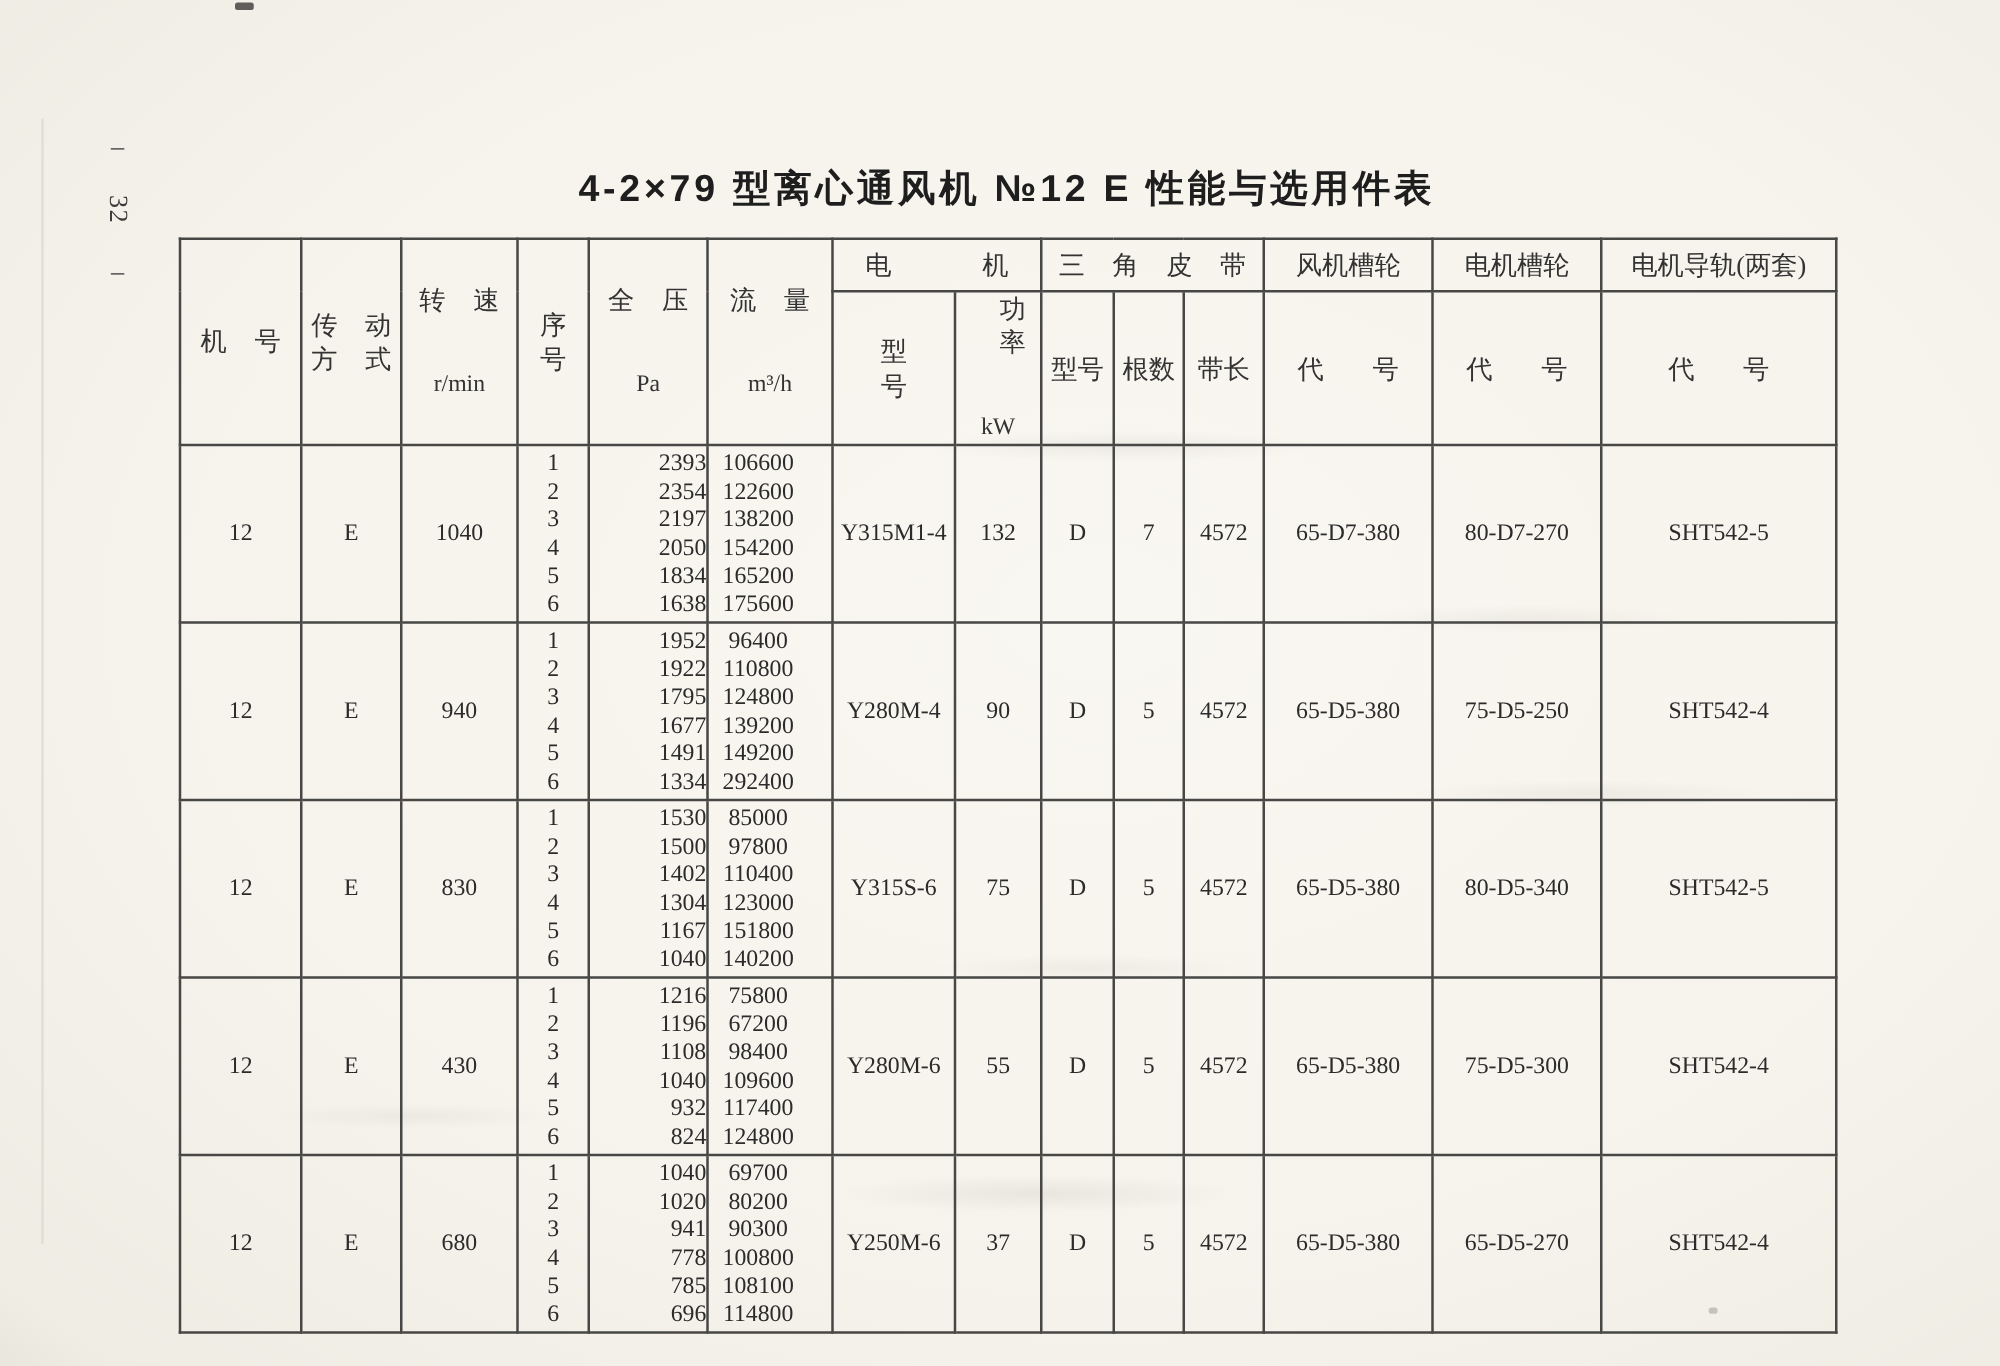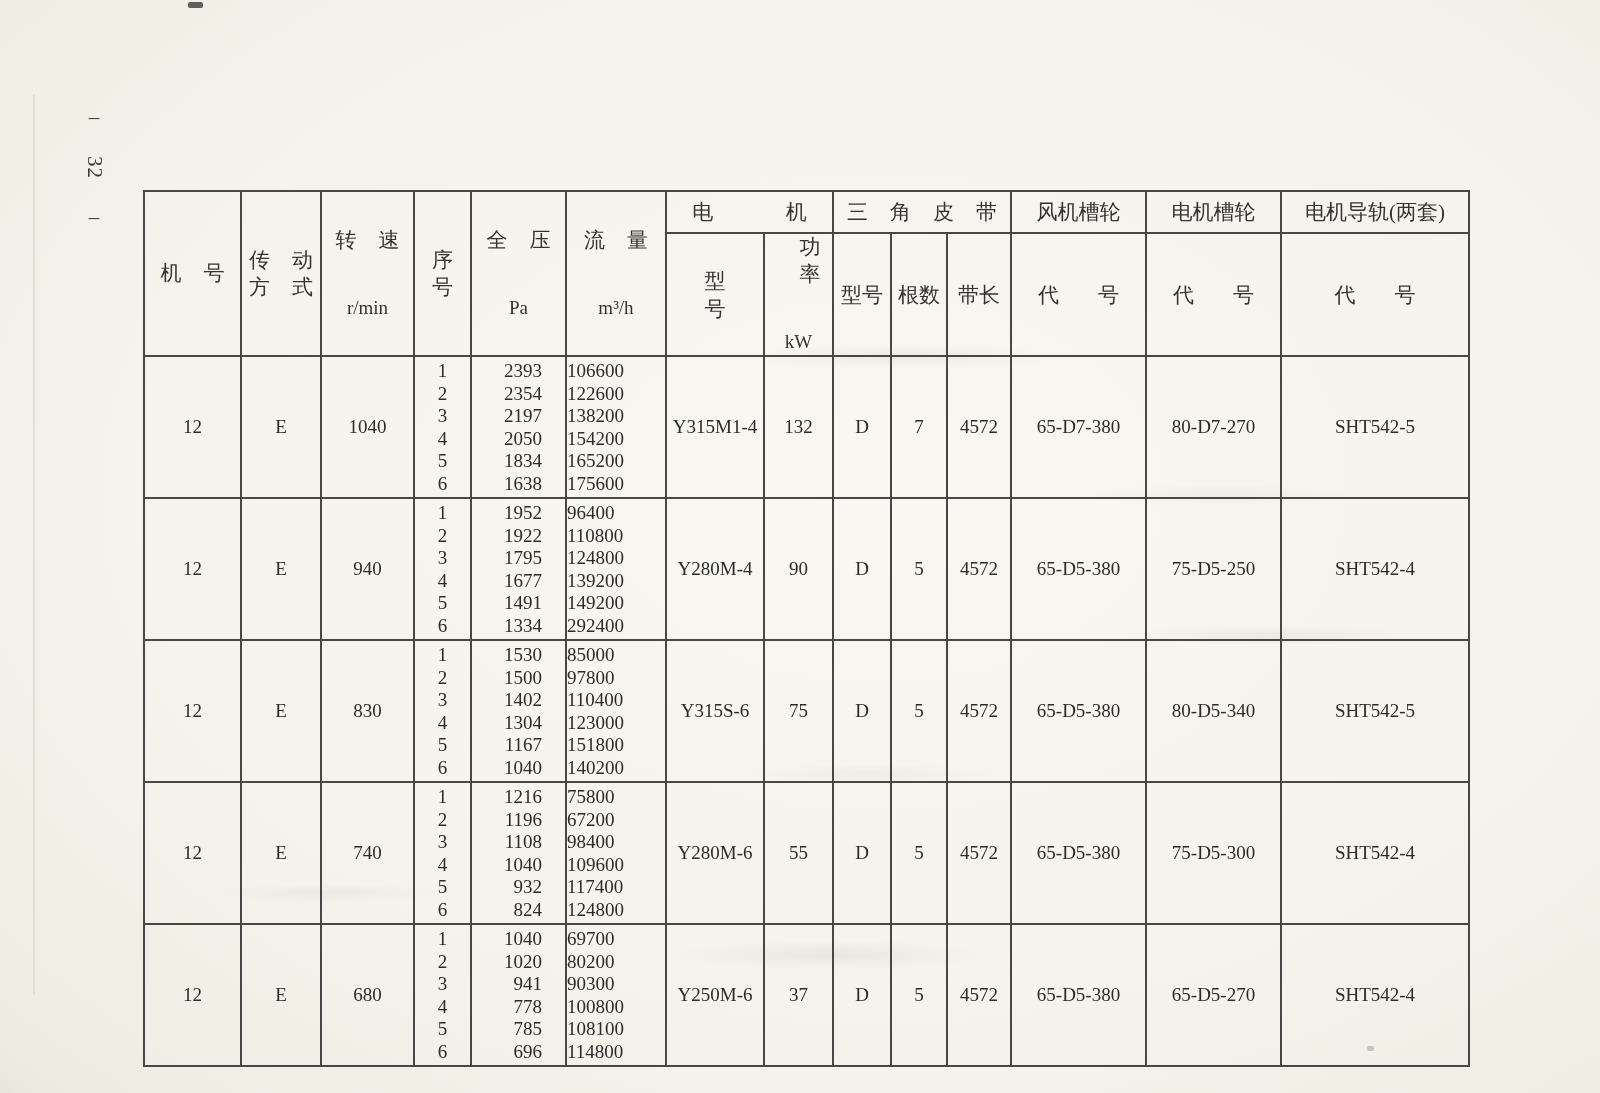--- a/index.html
+++ b/index.html
@@ -45,38 +45,39 @@
   .latin{font-size:19px;margin-top:40px;}
   .ws05{word-spacing:.45em;margin-left:23px;}
   .ws1{word-spacing:.8em;}
   .ws15{word-spacing:1.6em;}
   .ws25{word-spacing:2.6em;}
   .ws3{word-spacing:3.2em;}
   .spec tbody tr{height:142px;}
   td.lines{padding:3px 0 2px 0;}
   td.lines div{height:22.5px;line-height:22.5px;}
   td.seq div{text-align:center;}
-  td.pressure div{text-align:right;padding-right:23px;}
-  td.flow div{text-align:left;padding-right:19px;}
+  td.pressure div{text-align:right;}
+  td.flow div{text-align:center;padding-right:19px;}
 </style>
 </head>
 <body>
 
 <div class="page">
   <div class="edge-line"></div>
   <div class="speck s1"></div>
   <div class="speck s2"></div>
   <div class="bleed"></div>
 
   <div class="page-num">
     <span class="dash">–</span>
     <span class="rot">32</span>
     <span class="dash">–</span>
   </div>
 
+  <h1 class="title">4-2×79 型离心通风机 №12 E 性能与选用件表</h1>
 
   <table class="spec">
     <colgroup>
       <col style="width:97px">
         <col style="width:80px">
         <col style="width:93px">
       <col style="width:57px">
         <col style="width:95px">
         <col style="width:100px">
       <col style="width:98px">
@@ -245,21 +246,21 @@
         <td>5</td>
         <td>4572</td>
         <td>65-D5-380</td>
         <td>80-D5-340</td>
         <td>SHT542-5</td>
       </tr>
 
       <tr>
         <td>12</td>
         <td>E</td>
-        <td>740</td>
+        <td>430</td>
         <td class="lines seq">
           <div>1</div>
           <div>2</div>
           <div>3</div>
           <div>4</div>
           <div>5</div>
           <div>6</div>
         </td>
         <td class="lines pressure">
           <div>1216</div>

